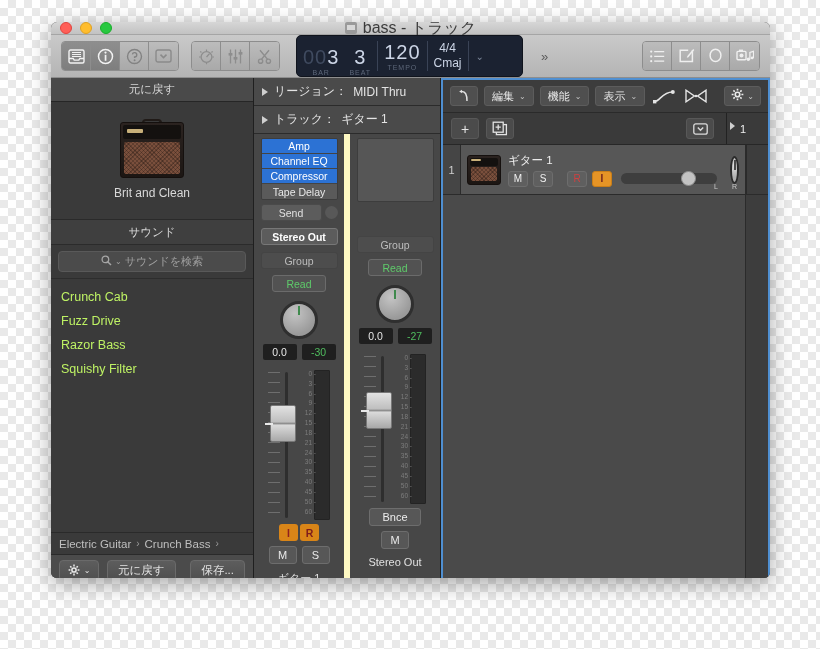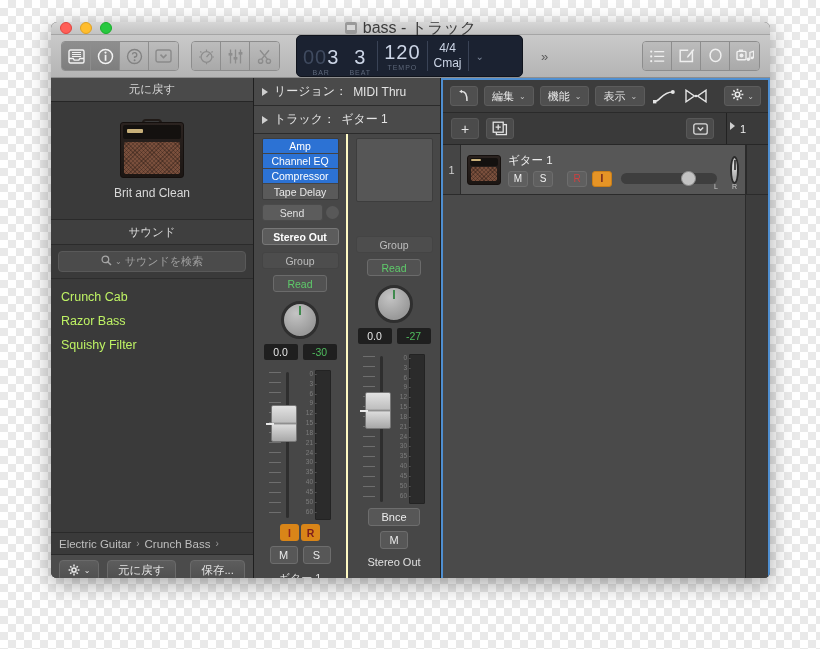--- a/index.html
+++ b/index.html
@@ -119,21 +119,21 @@
   .bc-sep{color:#9a9a9a;font-size:10px;}
   .lib-foot{height:32px;background:#4b4b4b;border-top:1px solid #2a2a2a;display:flex;align-items:center;gap:8px;padding:0 8px;}
   .mini-btn{height:21px;background:linear-gradient(#5d5d5d,#4f4f4f);border:1px solid #6a6a6a;border-radius:4px;color:#e3e3e3;font-size:11.5px;display:flex;align-items:center;justify-content:center;padding:0 10px;gap:4px;}
   .gear-btn{width:40px;padding:0;}
 
   
   #inspector{width:187px;background:#3f3f3f;border-right:1px solid #1f1f1f;display:flex;flex-direction:column;}
   .insp-bar{height:28px;background:#4a4a4a;border-bottom:1px solid #2b2b2b;display:flex;align-items:center;gap:6px;padding:0 8px;color:#e4e4e4;font-size:12px;}
   .tri{width:0;height:0;border-left:6px solid #cfcfcf;border-top:4px solid transparent;border-bottom:4px solid transparent;}
   #strips{flex:1;display:flex;background:#474747;}
-  .strip{flex:1;display:flex;flex-direction:column;align-items:center;padding-top:4px;border-right:2px solid #fef9c3;}
+  .strip{flex:1;display:flex;flex-direction:column;align-items:center;padding-top:4px;border-right:6px solid #fef9c3;}
   .strip:last-child{border-right:none;}
   .slotbox{width:77px;background:#515151;border:1px solid #3d3d3d;border-radius:2px;overflow:hidden;}
   .slot{height:15px;font-size:10.5px;display:flex;align-items:center;justify-content:center;color:#e8e8e8;border-bottom:1px solid #444;}
   .slot.blue{background:#2c72d4;color:#fff;}
   .slot.plain{background:#5a5a5a;}
   .slot:last-child{border-bottom:none;}
   .slotbox.empty{height:64px;background:#565656;}
   .row-send{width:77px;margin-top:4px;display:flex;align-items:center;gap:3px;}
   .btn-strip{flex:1;height:17px;background:#5c5c5c;border:1px solid #4a4a4a;border-radius:3px;color:#e0e0e0;font-size:10.5px;display:flex;align-items:center;justify-content:center;}
   .send-knob{width:13px;height:13px;border-radius:50%;background:#585858;}
@@ -365,20 +365,21 @@
                 <path d="M6.9 6.9L10 10" stroke="#a6a6a6" stroke-width="1.4"></path>
               </svg>
           </span>
           <span style="font-size:8px;color:#a0a0a0;">⌄</span>
           <span>サウンドを検索</span>
         </div>
       </div>
 
       <div class="sound-list">
         <div class="sound-item">Crunch Cab</div>
+        <div class="sound-item">Fuzz Drive</div>
         <div class="sound-item">Razor Bass</div>
         <div class="sound-item">Squishy Filter</div>
       </div>
 
       <div class="breadcrumb">
         <span>Electric Guitar</span>
         <span class="bc-sep">›</span>
         <span>Crunch Bass</span>
         <span class="bc-sep">›</span>
       </div>

